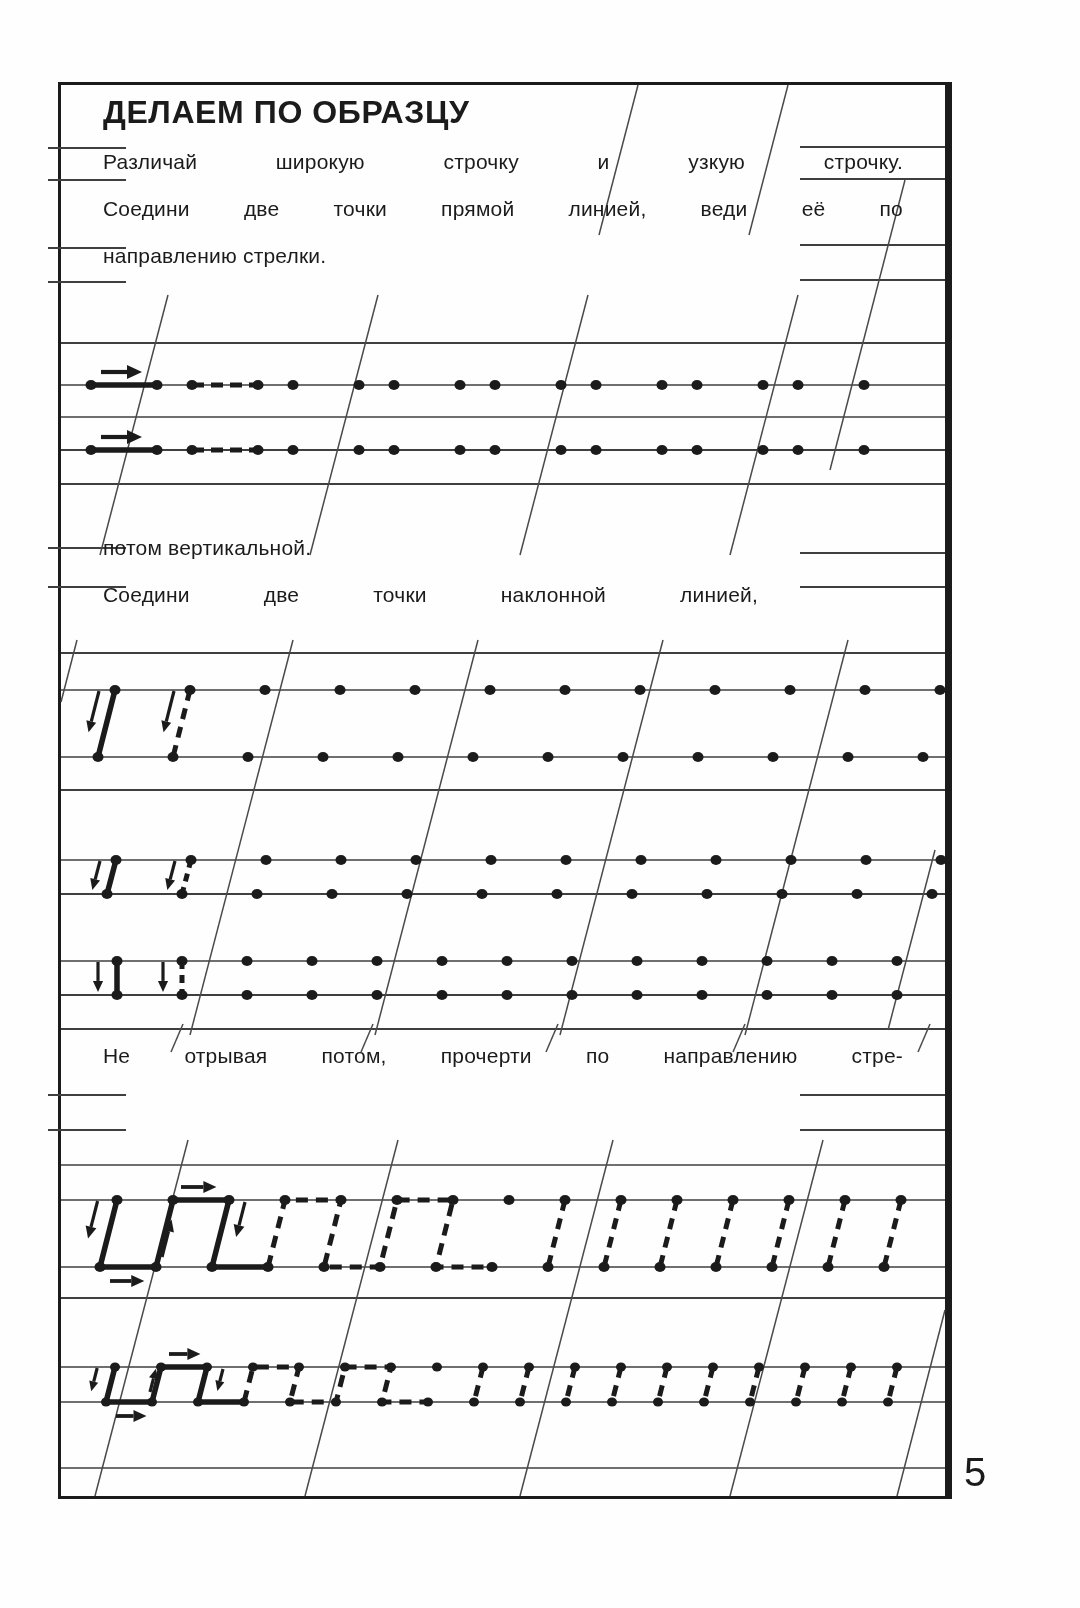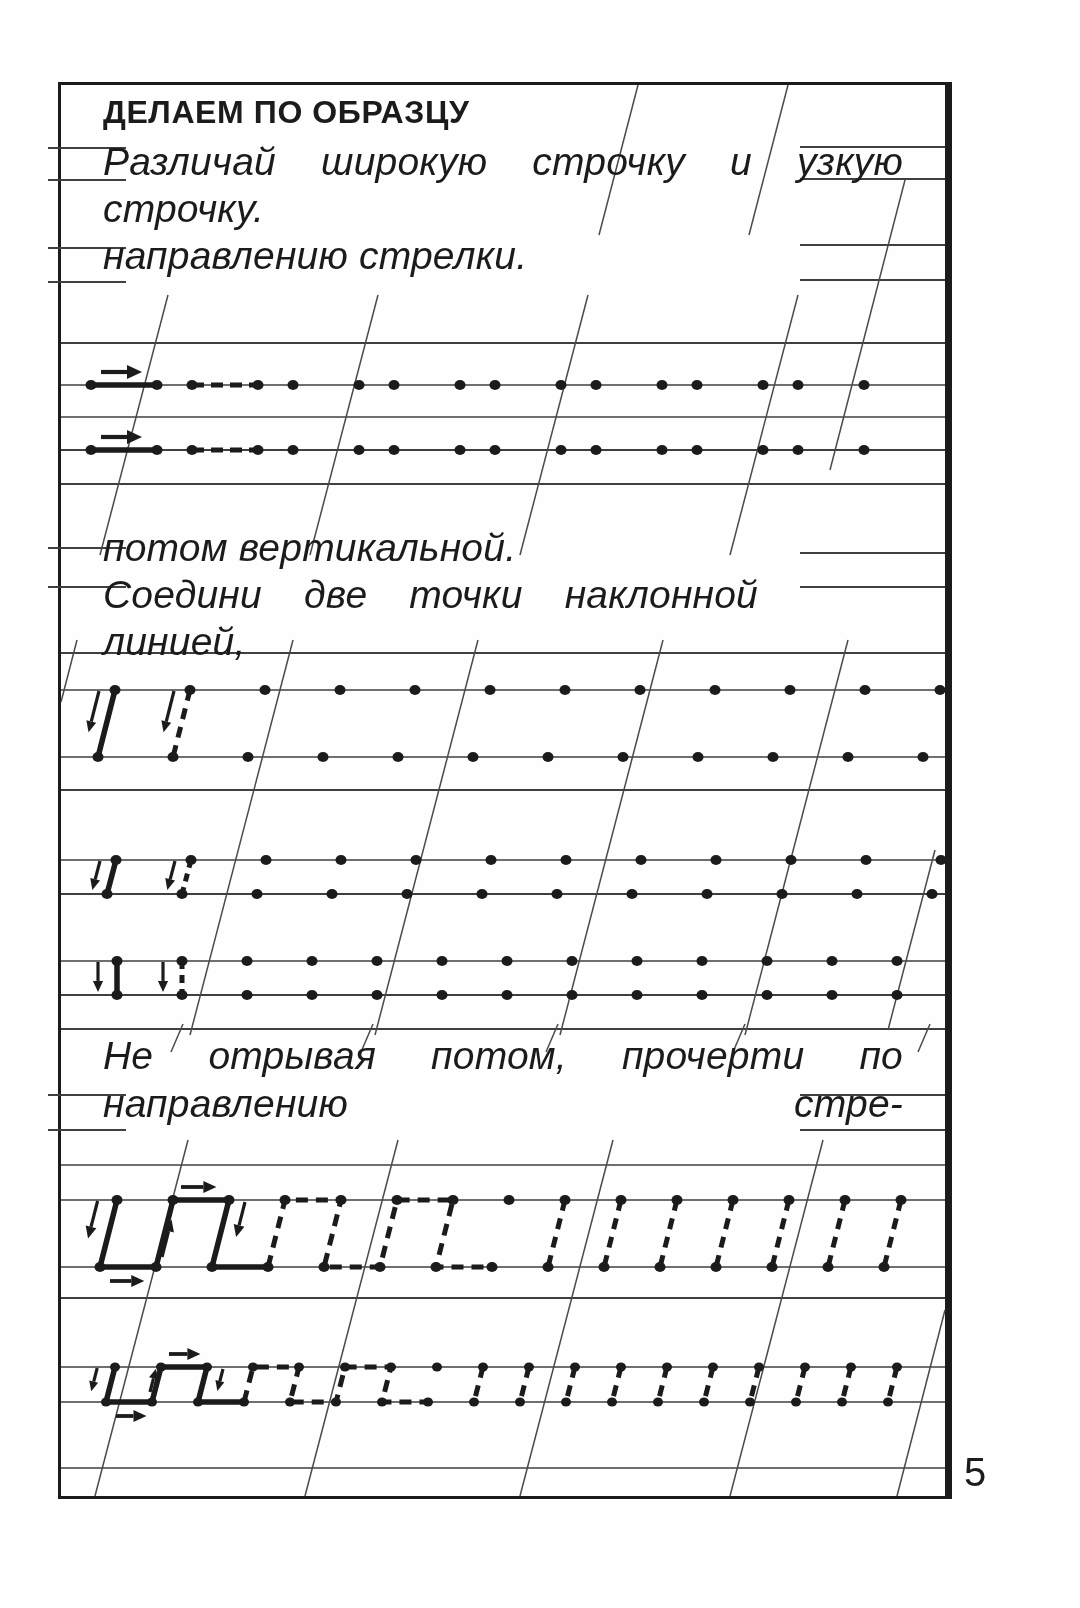--- a/index.html
+++ b/index.html
@@ -1,19 +1,19 @@
 <!DOCTYPE html>
 <html><head>
 <meta charset="utf-8">
 <style>
   html,body{margin:0;padding:0;background:#ffffff;}
   .page{position:relative;width:1080px;height:1608px;background:#fefefe;
         font-family:"Liberation Sans",sans-serif;color:#1b1b1b;overflow:hidden;}
   svg{position:absolute;left:0;top:0;}
-  .txt{position:absolute;line-height:47px;font-size:39px;letter-spacing:.2px;font-style:italic;}
+  .txt{position:absolute;line-height:47px;font-size:21px;letter-spacing:.2px;}
   .title{position:absolute;font-size:32px;font-weight:bold;letter-spacing:.6px;}
   .jl{text-align:justify;text-align-last:justify;}
   .pnum{position:absolute;font-size:40px;}
   .line{white-space:nowrap;}
   .jl.line{white-space:normal;}
 </style>
 </head>
 <body>
 
 <div class="page">
@@ -343,20 +343,21 @@
         <polygon points="200.4,1354 187.4,1359.98 187.4,1348.02" fill="#1b1b1b"></polygon>
         <line x1="223" y1="1369" x2="219.8620828983862" y2="1381.2030109507202" stroke="#1b1b1b" stroke-width="3.2" stroke-linecap="butt"></line>
         <polygon points="217.37167250028003,1390.8879402766888 215.40701540844069,1380.0574221675913 224.31715038833173,1382.3485997338491" fill="#1b1b1b"></polygon>
       </g>
     </svg>
 
   <div class="title" style="left:103px;top:94px;">ДЕЛАЕМ ПО ОБРАЗЦУ</div>
 
   <div class="txt" style="left:103px;top:138px;width:800px;">
     <div class="line jl">Различай  широкую  строчку  и  узкую  строчку.</div>
+    <div class="line jl">Соедини  две  точки  прямой  линией,  веди  её  по</div>
     <div class="line">направлению стрелки.</div>
   </div>
 
   <div class="txt" style="left:103px;top:524px;width:655px;">
     <div class="line">потом вертикальной.</div>
     <div class="line jl">Соедини  две  точки  наклонной  линией,</div>
   </div>
 
   <div class="txt" style="left:103px;top:1032px;width:800px;line-height:48px;">
     <div class="line jl">Не отрывая потом, прочерти по направлению стре-</div>

